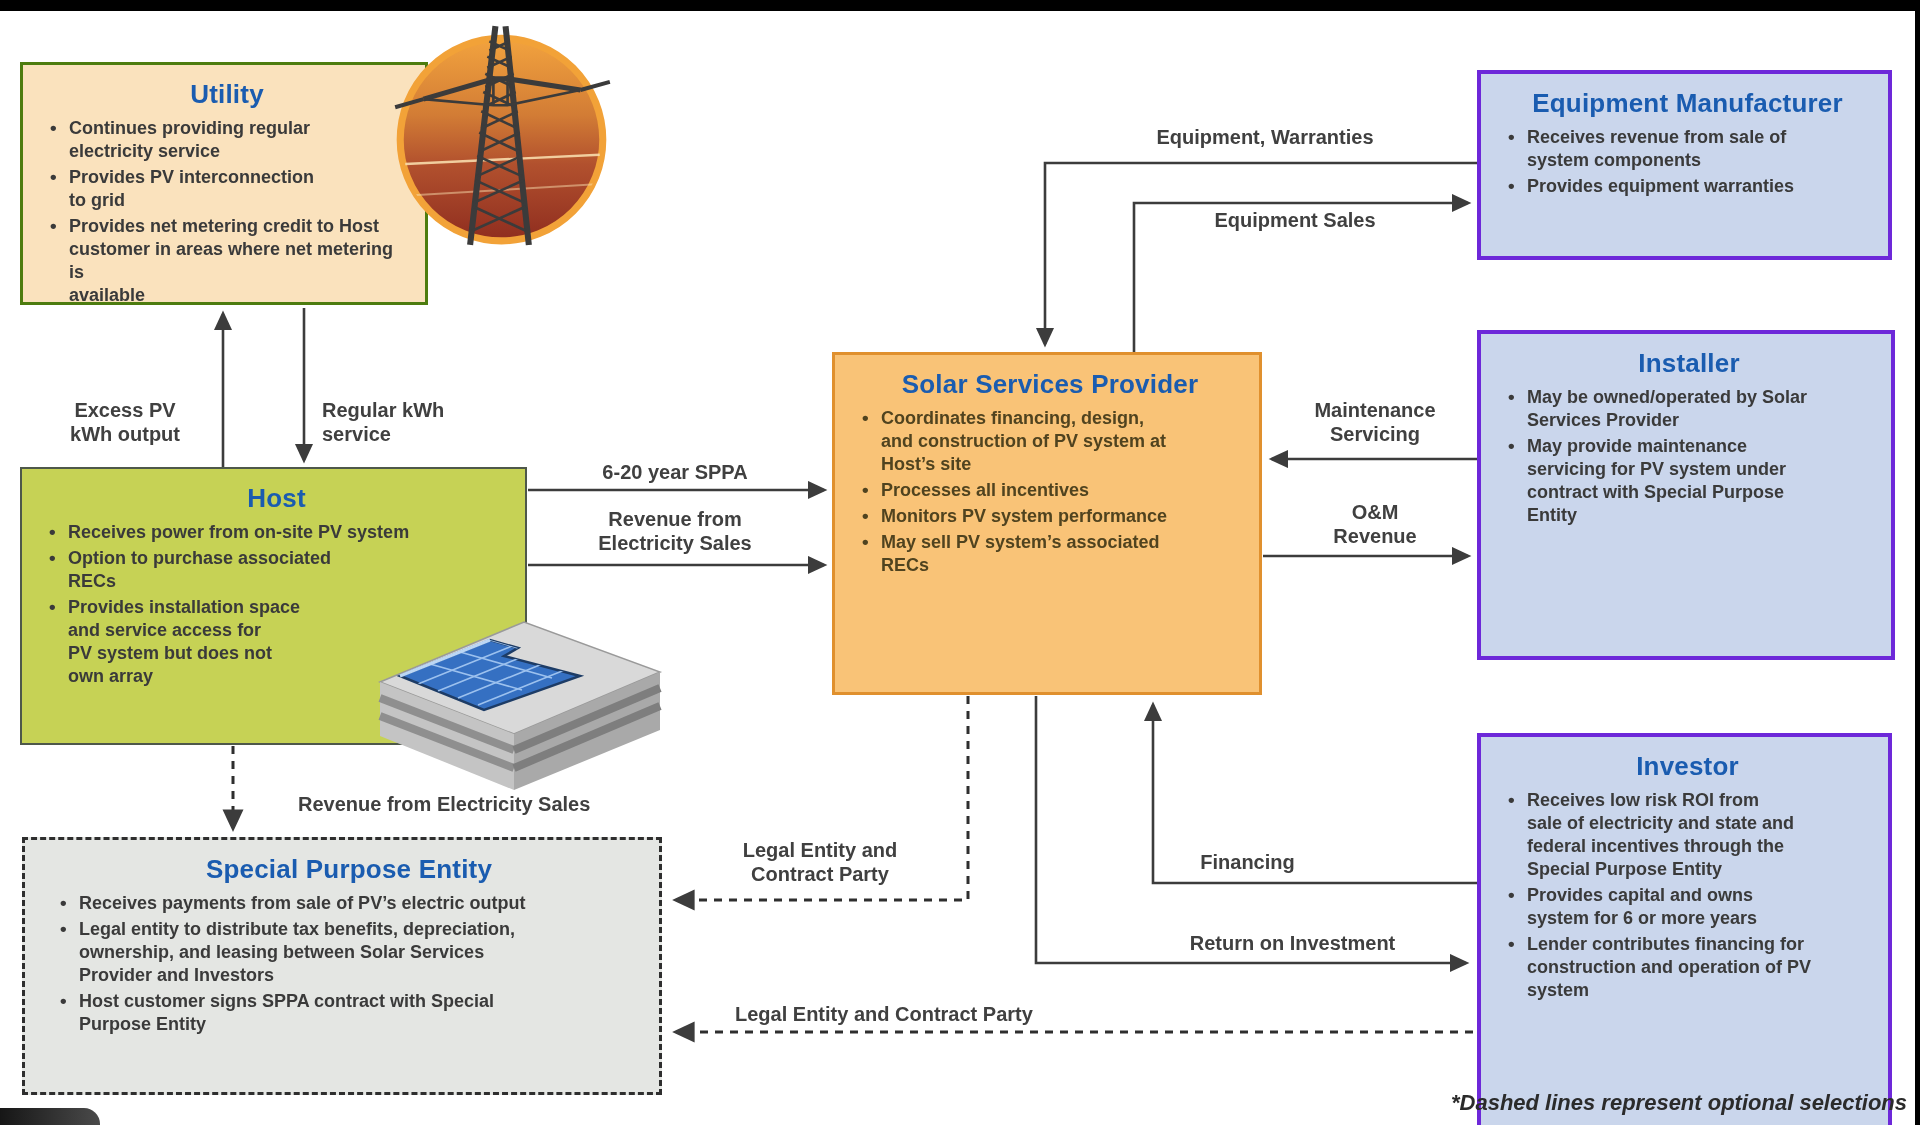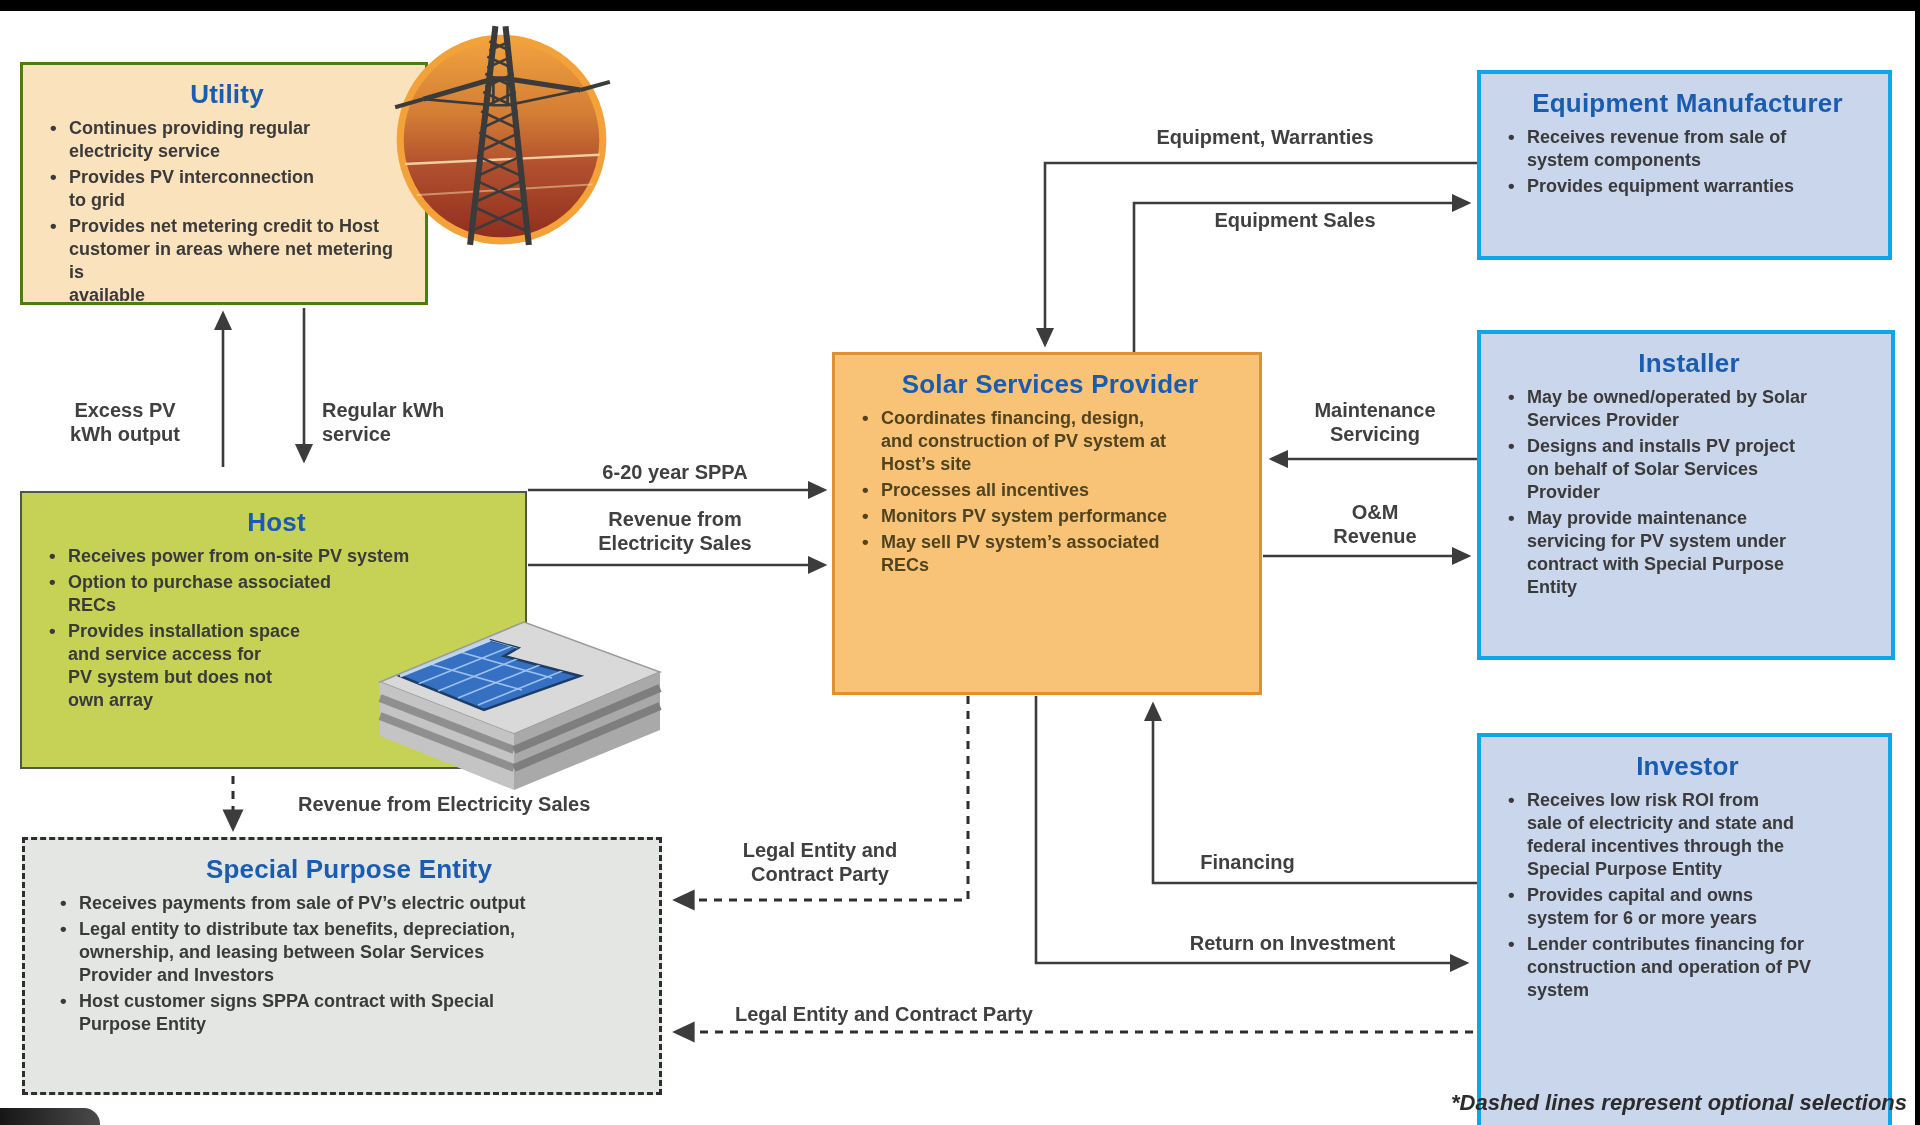--- a/index.html
+++ b/index.html
@@ -19,23 +19,23 @@
     margin:8px 0 7px 0;text-align:center;color:#1a5cb0;
     font-size:26px;font-weight:bold;letter-spacing:0.2px;
   }
   .box ul{list-style:none;margin:0;padding:0;}
   .box li{
     position:relative;padding-left:24px;margin:0 0 3px 0;
     font-size:18px;line-height:23px;font-weight:bold;color:#3a3a3a;
     white-space:pre-line;
   }
   .box li::before{content:"•";position:absolute;left:5px;top:-1px;font-size:1.05em;}
-  .box-blue{background:#cad6ec;border:4px solid #0ea5e9;}
+  .box-blue{background:#cad6ec;border:4px solid #6d28d9;}
   .box-utility{background:#fae2bd;border:3px solid #4d7c0f;}
-  .box-host{background:#c6d255;border:2px solid #4e584a;margin-top:24px;}
+  .box-host{background:#c6d255;border:2px solid #4e584a;}
   .box-spe{background:#e4e6e3;border:3px dashed #2e2e2e;}
   .box-orange{background:#f9c377;border:3px solid #e0902e;}
   .box-orange li{color:#50431f;}
   .flow-label{
     position:absolute;font-size:20px;line-height:24px;font-weight:bold;color:#404040;
     white-space:pre-line;
   }
   .center{text-align:center;}
   .footnote{
     position:absolute;font-size:22px;font-weight:bold;font-style:italic;
@@ -181,23 +181,20 @@
 system components</li>
       <li>Provides equipment warranties</li>
     </ul>
   </div>
 
   <div class="box box-blue" style="left:1477px;top:330px;width:418px;height:330px;">
     <h2>Installer</h2>
     <ul>
       <li>May be owned/operated by Solar
 Services Provider</li>
-      <li>Designs and installs PV project
-on behalf of Solar Services
-Provider</li>
       <li>May provide maintenance
 servicing for PV system under
 contract with Special Purpose
 Entity</li>
     </ul>
   </div>
 
   <div class="box box-blue" style="left:1477px;top:733px;width:415px;height:429px;">
     <h2>Investor</h2>
     <ul>

